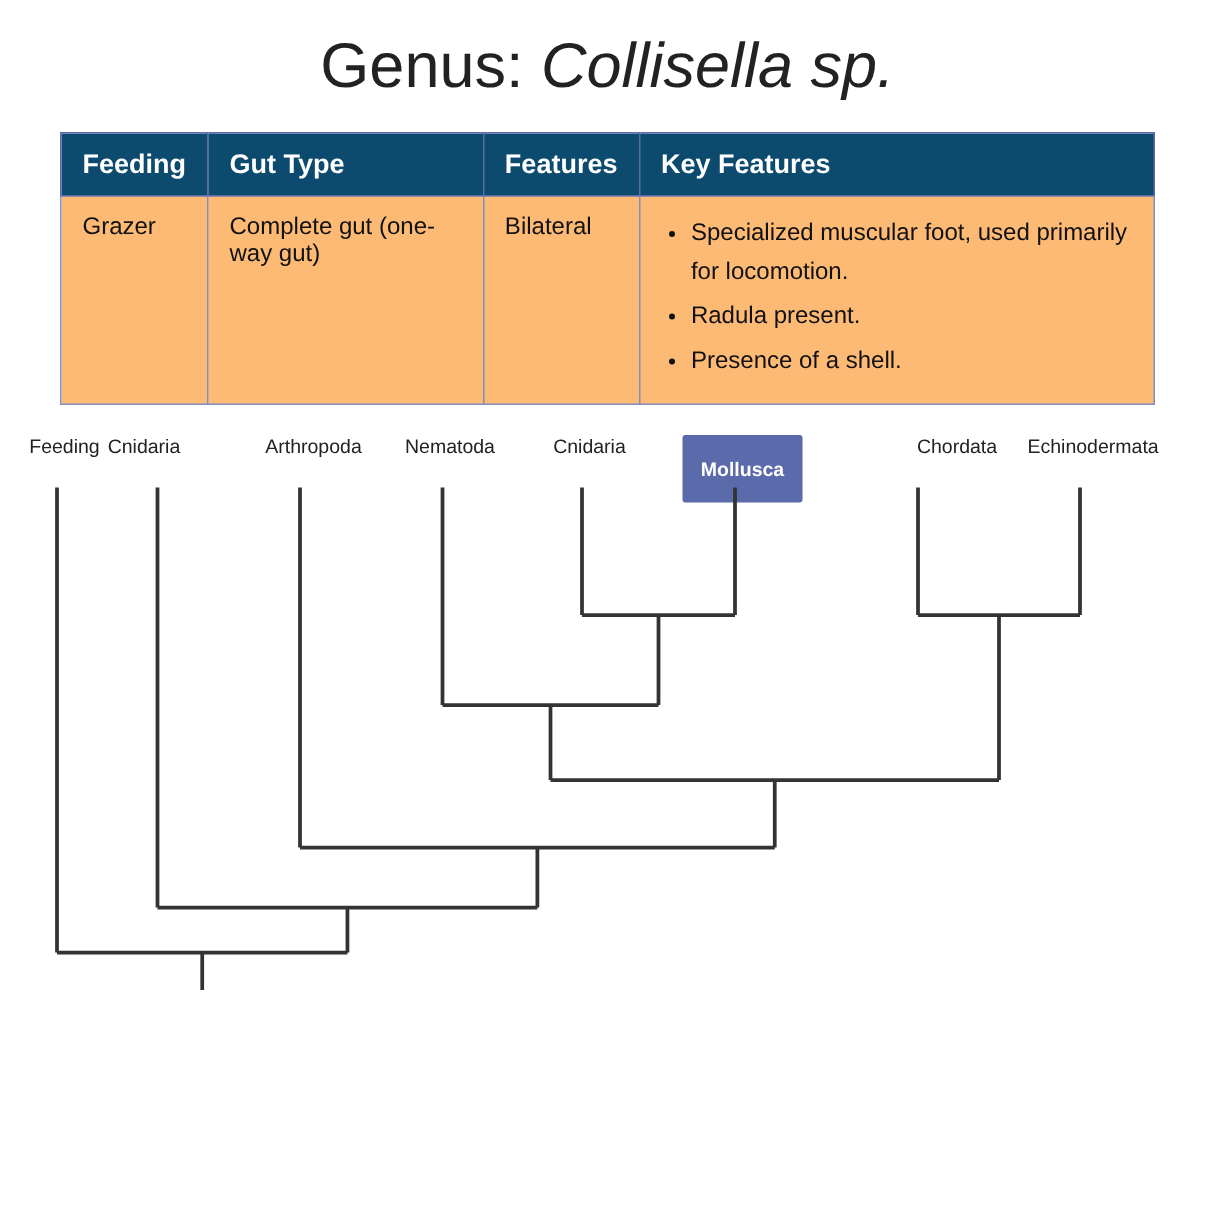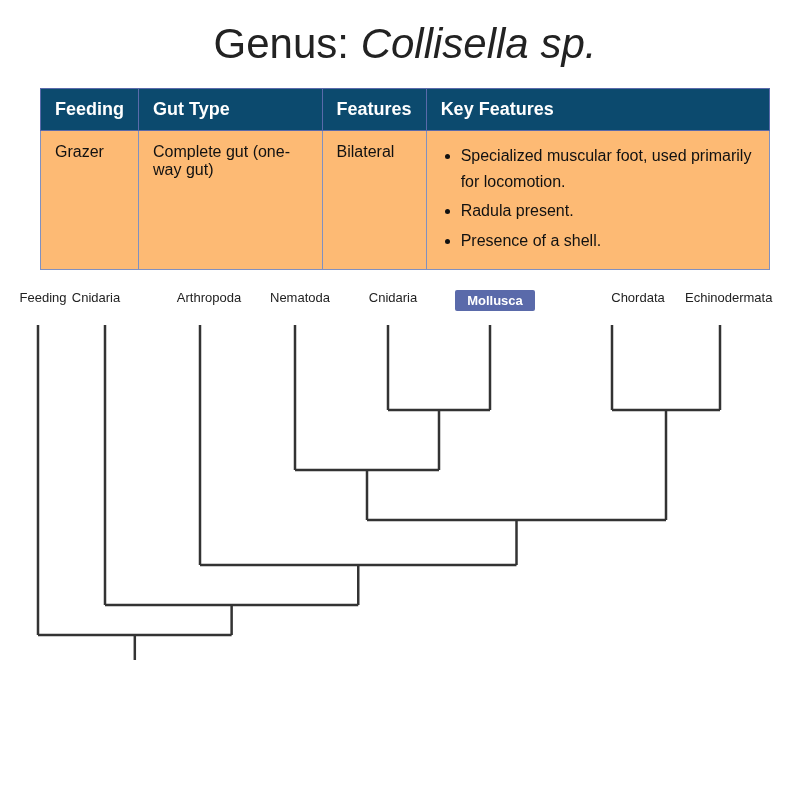--- a/index.html
+++ b/index.html
@@ -89,21 +89,21 @@
 
     .tree-label {
       text-align: center;
       font-size: 13px;
     }
 
     .tree-label.highlighted {
       background-color: #5a6aaa;
       color: #fff;
       font-weight: bold;
-      padding: 3px 8px;
+      padding: 15px 8px;
       border-radius: 2px;
     }
 
     svg.tree-svg {
       position: absolute;
       top: 30px;
       left: 0;
       width: 810px;
       height: 350px;
     }

